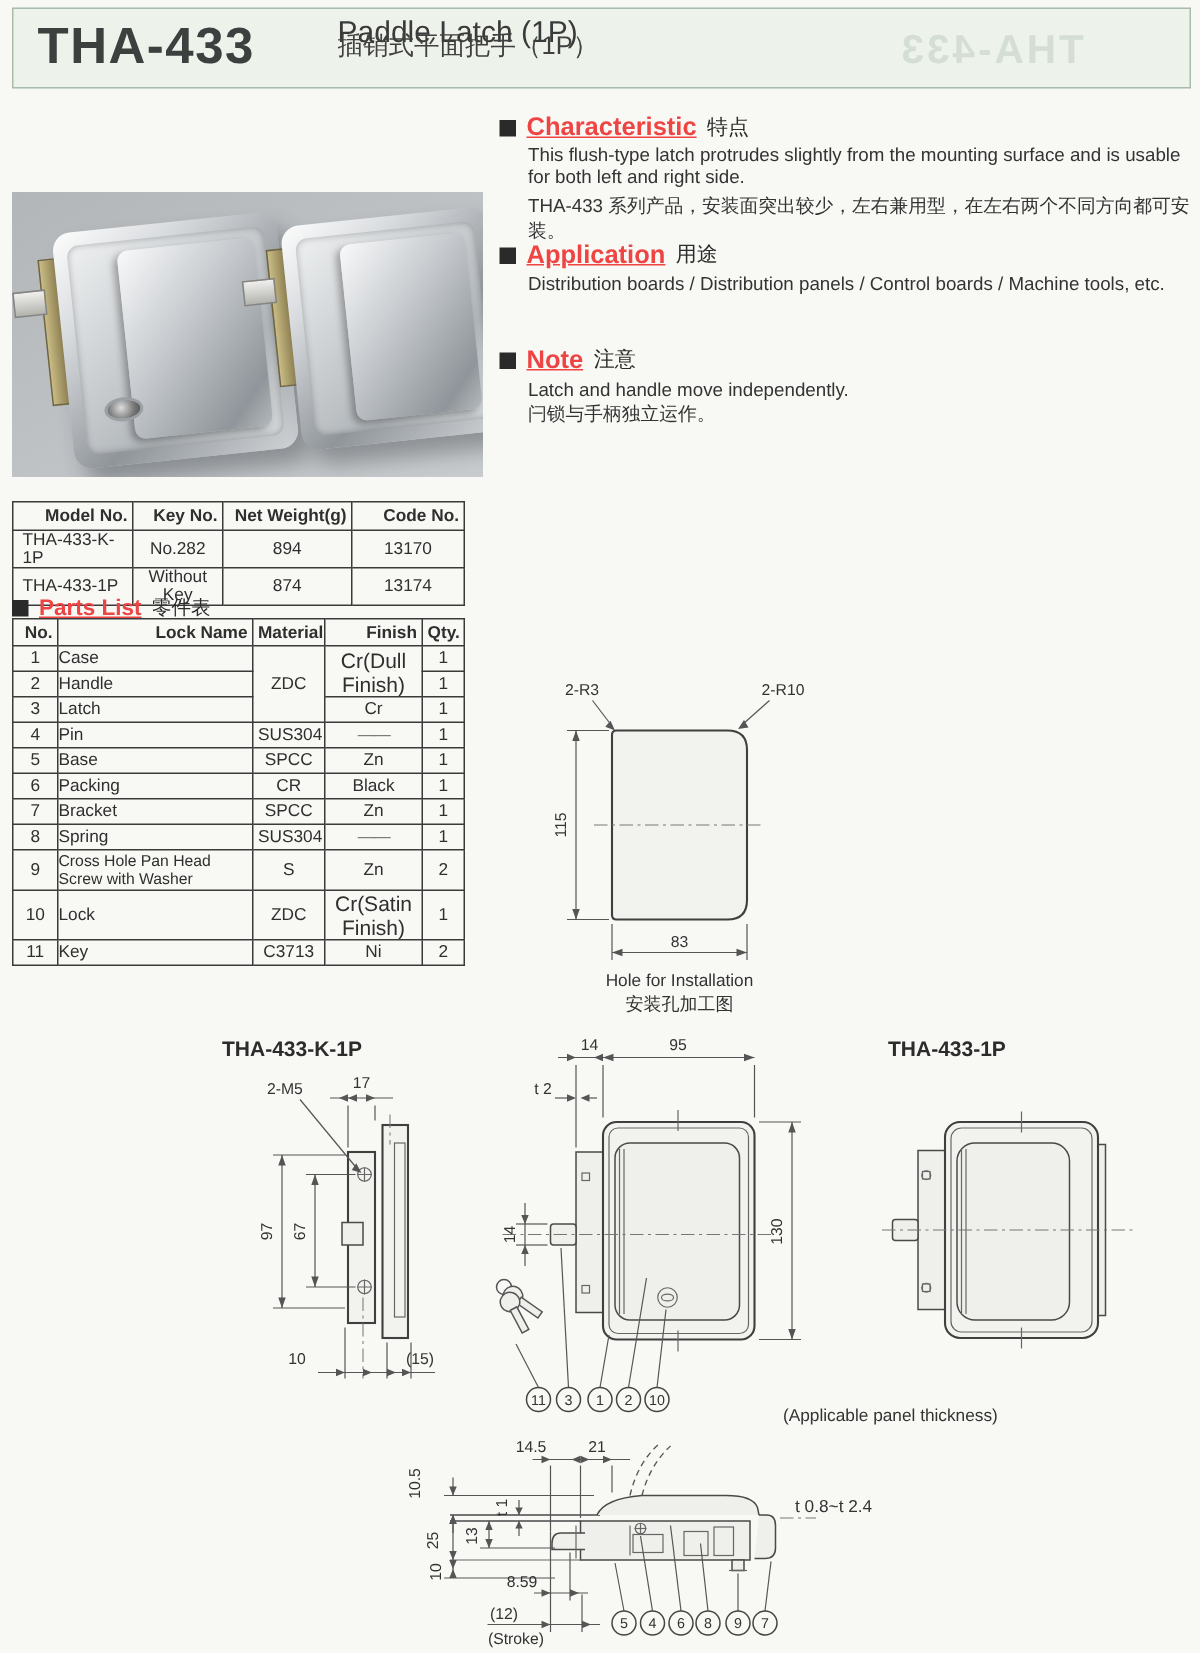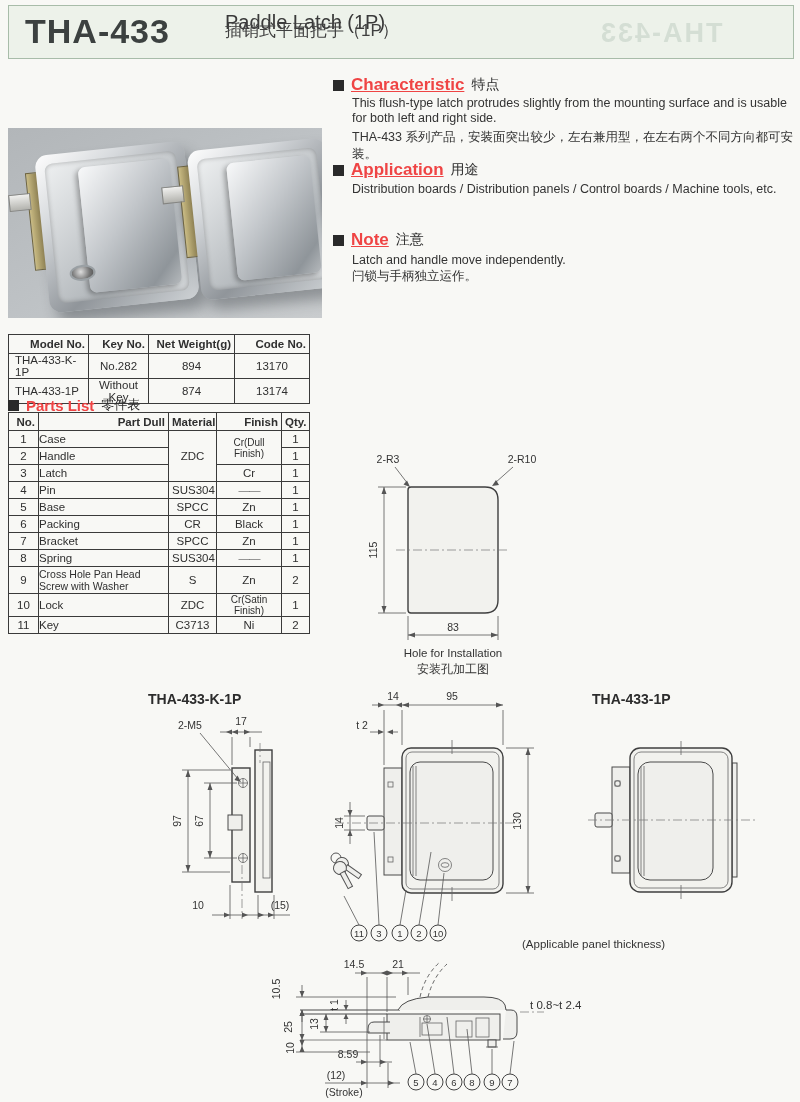--- a/index.html
+++ b/index.html
@@ -53,21 +53,21 @@
   .parts-table { position:absolute; left:8px; top:412px; width:301px; }
   td, th { border:1px solid #3a3a3a; font-size:11.5px; padding:0 3px; overflow:hidden; }
   th { font-weight:bold; text-align:right; }
   .model-table td { text-align:center; height:19px; }
   .model-table th { height:19px; }
   .model-table td.cell-model { text-align:left; padding-left:6px; }
   .parts-table th { height:18px; }
   .parts-table td { height:17px; text-align:center; }
   .parts-table td.cell-name { text-align:left; padding-left:0; }
   .row-tall td { height:27px; }
-  .small-cell { font-size:10px; }
+  .small-cell { font-size:14px; }
   .name-small { font-size:10.5px; line-height:12px; }
   .dash { color:#777; letter-spacing:-1px; }
   .parts-head { position:absolute; left:8px; top:396px; display:flex; align-items:center; gap:7px; }
   .parts-head .sect-en { font-size:15px; }
   .parts-head .sect-zh { font-size:13px; }
   
   .drawing { position:absolute; }
   .dwg-title { position:absolute; font-size:14px; font-weight:bold; color:#2c2c2c; }
   svg text { font-family:"Liberation Sans",sans-serif; font-size:10.5px; fill:#333; }
   .obj { stroke:#3f3f3f; stroke-width:1.4; fill:#f2f2ee; }
@@ -178,21 +178,21 @@
     <colgroup>
         <col style="width:30px">
         <col style="width:130px">
         <col style="width:48px">
         <col style="width:65px">
         <col style="width:28px">
       </colgroup>
     <tbody>
         <tr>
       <th>No.</th>
-      <th>Part Dull</th>
+      <th>Lock Name</th>
       <th>Material</th>
       <th>Finish</th>
       <th>Qty.</th>
     </tr>
     <tr>
       <td>1</td>
       <td class="cell-name">Case</td>
       <td rowspan="3">ZDC</td>
       <td rowspan="2" class="small-cell">Cr(Dull Finish)</td>
       <td>1</td>

